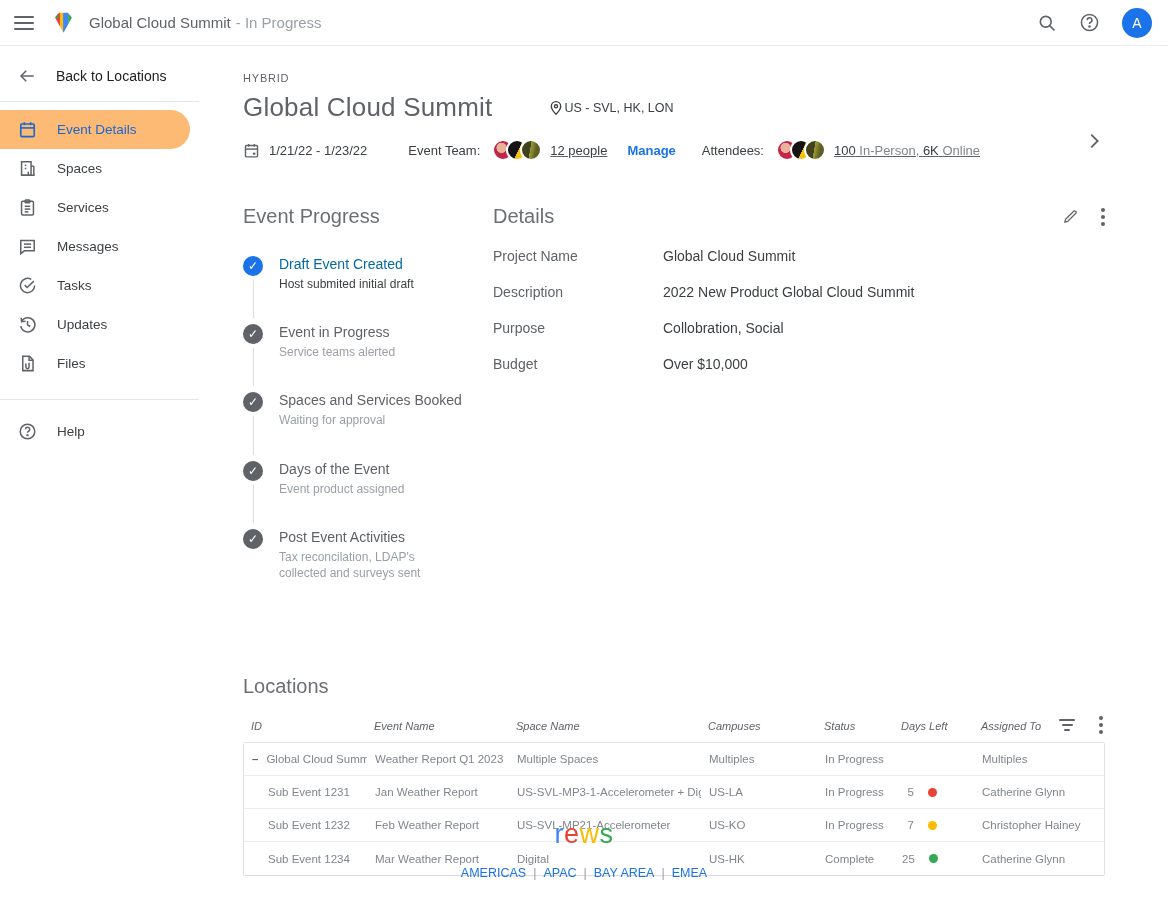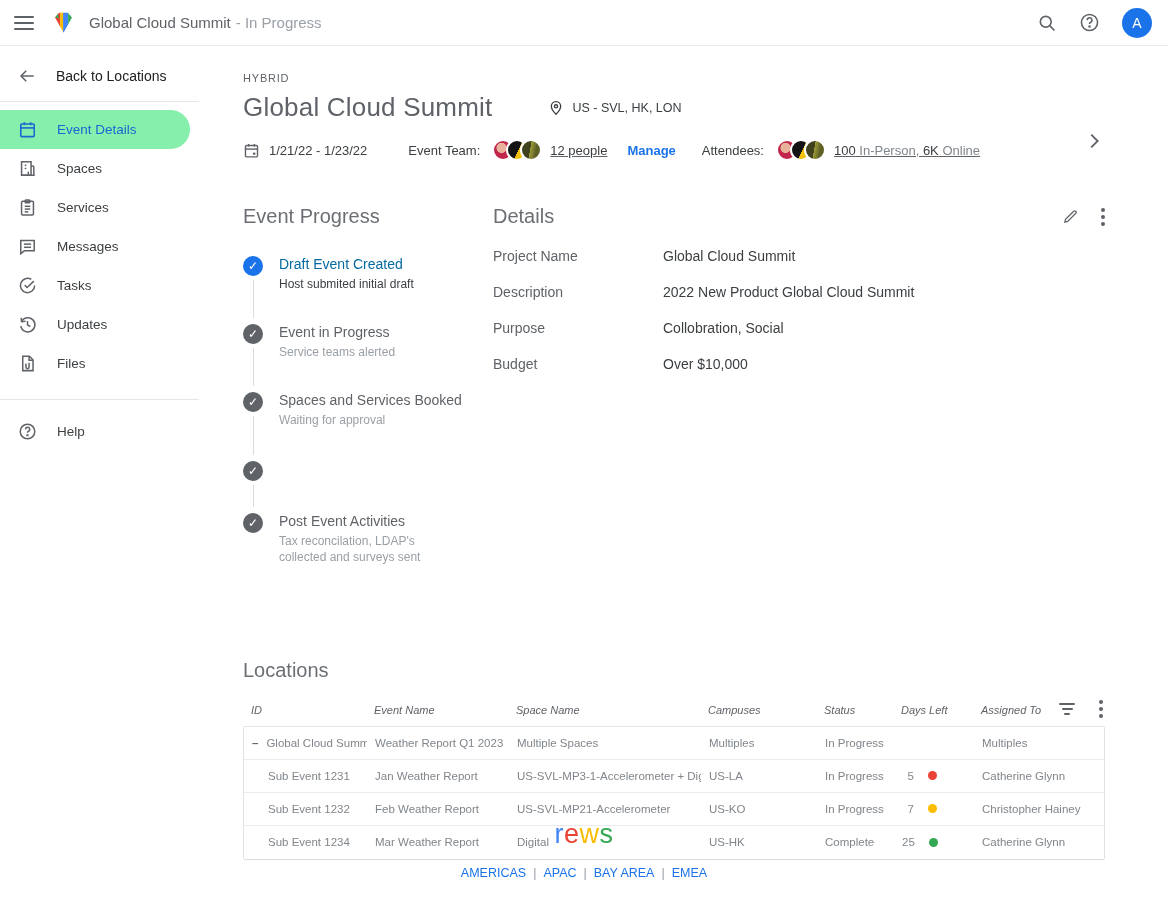--- a/index.html
+++ b/index.html
@@ -21,29 +21,29 @@
   .avatar { width:30px; height:30px; border-radius:50%; background:#1a73e8; color:#fff; font-size:14px; display:flex; align-items:center; justify-content:center; }
 
   
   .layout { display:flex; align-items:flex-start; }
   .sidebar { width:199px; flex:none; padding-top:9px; }
   .side-back { display:flex; align-items:center; gap:20px; padding:12px 0 12px 18px; font-size:14px; color:#202124; cursor:pointer; }
   .side-div { height:1px; background:#e4e6e8; margin:4px 0 8px; }
   .side-div2 { height:1px; background:#e4e6e8; margin:16px 0 12px; }
   .nav-item { display:flex; align-items:center; gap:20px; height:39px; padding-left:18px; font-size:13.5px; color:#3c4043; cursor:pointer; }
   .nav-item .ic { width:19px; height:19px; color:#5f6368; }
-  .nav-item.active { background:#86efac; border-radius:0 24px 24px 0; width:190px; color:#1967d2; }
+  .nav-item.active { background:#fdba74; border-radius:0 24px 24px 0; width:190px; color:#1967d2; }
   .nav-item.active .ic { color:#1967d2; }
 
   
   .main { flex:1; padding:26px 63px 0 44px; position:relative; }
   .hybrid { font-size:11px; letter-spacing:.8px; color:#5f6368; margin-bottom:8px; }
   .title-row { display:flex; align-items:center; }
   .h1 { font-size:26px; font-weight:400; color:#5f6368; letter-spacing:.2px; }
-  .loc { display:flex; align-items:center; gap:8px; margin-left:56px; font-size:12.5px; color:#3c4043; }
+  .loc { display:flex; align-items:center; margin-left:56px; font-size:12.5px; color:#3c4043; }
   .meta-row { display:flex; align-items:center; margin-top:16px; font-size:13px; color:#3c4043; }
   .dates { display:flex; align-items:center; gap:9px; }
   .team-wrap { margin-left:auto; display:flex; align-items:center; padding-right:125px; }
   .avatars { display:flex; margin:0 8px 0 12px; }
   .av { width:22px; height:22px; border-radius:50%; border:2px solid #fff; }
   .av + .av { margin-left:-8px; }
   .av1 { background:radial-gradient(circle at 42% 38%, #e9b39b 32%, #c2274b 35%); }
   .av2 { background:linear-gradient(115deg, #141414 55%, #f4c20d 56%); }
   .av3 { background:linear-gradient(100deg, #3f421c 45%, #9c9b37 46%, #5d5f25 75%); }
   a.ulink, .ulink { color:#5f6368; text-decoration:underline; cursor:pointer; }
@@ -304,20 +304,24 @@
             <span class="step-rail"></span>
             <span class="step-dot">✓</span>
             <div>
                 <div class="step-title">Spaces and Services Booked</div>
                 <div class="step-sub">Waiting for approval</div>
               </div>
           </div>
           <div class="step">
             <span class="step-rail"></span>
             <span class="step-dot">✓</span>
+            <div>
+                <div class="step-title">Days of the Event</div>
+                <div class="step-sub">Event product assigned</div>
+              </div>
           </div>
           <div class="step">
 
             <span class="step-dot">✓</span>
             <div>
                 <div class="step-title">Post Event Activities</div>
                 <div class="step-sub">Tax reconcilation, LDAP's collected and surveys sent</div>
               </div>
           </div>
         </div>

